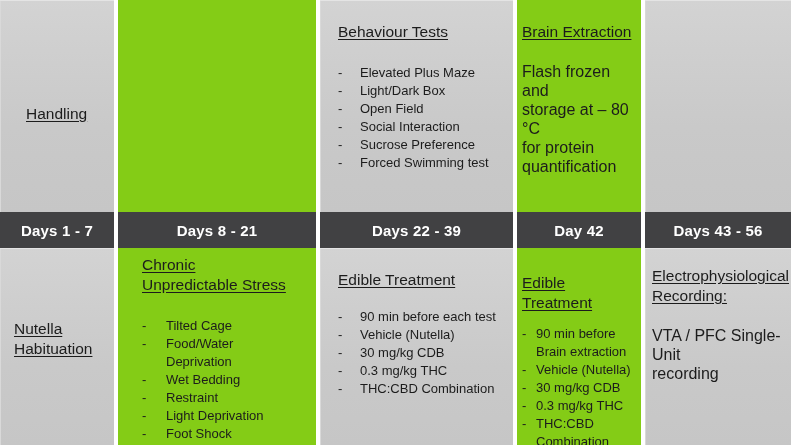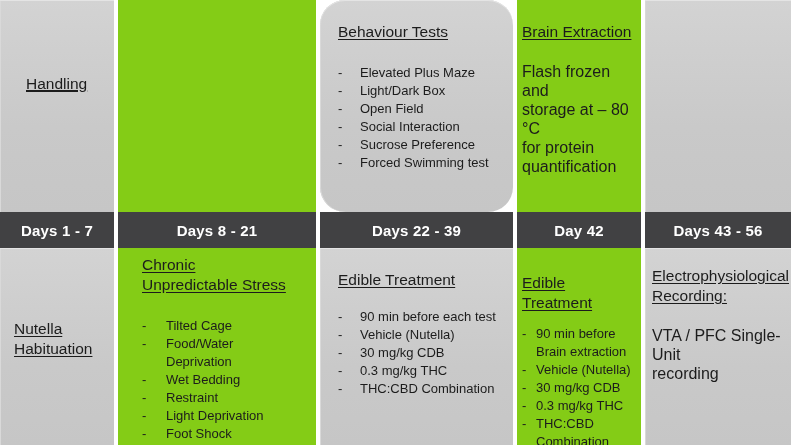--- a/index.html
+++ b/index.html
@@ -43,22 +43,22 @@
     margin-top:20px;
   }
   ul.dash-list { list-style:none; margin:0; padding:0; font-size:13px; line-height:18px; }
   ul.dash-list li { display:flex; }
   ul.dash-list .dash { flex:0 0 22px; }
   ul.dash-list .itext { white-space:pre-line; }
   
   .c4b ul.dash-list .dash { flex-basis:14px; }
   .c2b ul.dash-list .dash { flex-basis:24px; }
   
-  .c1t { padding:74px 4px 0 26px;text-decoration:underline; }
-  .c3t { padding:22px 6px 0 18px;border-radius:25px; }
+  .c1t { padding:104px 4px 0 26px; }
+  .c3t { padding:22px 6px 0 18px; }
   .c4t { padding:22px 5px 0 5px; }
   .c1b { padding:71px 4px 0 14px; }
   .c2b { padding:7px 6px 12px 24px; }
   .c3b { padding:22px 6px 0 18px; }
   .c4b { padding:25px 2px 0 5px; }
   .c5b { padding:18px 4px 16px 7px; }
   .c3t .heading { margin-bottom:22px; }
   .c4t .heading { margin-bottom:18px; }
   .c2b .heading { margin-bottom:22px; }
   .c3b .heading { margin-bottom:18px; }

